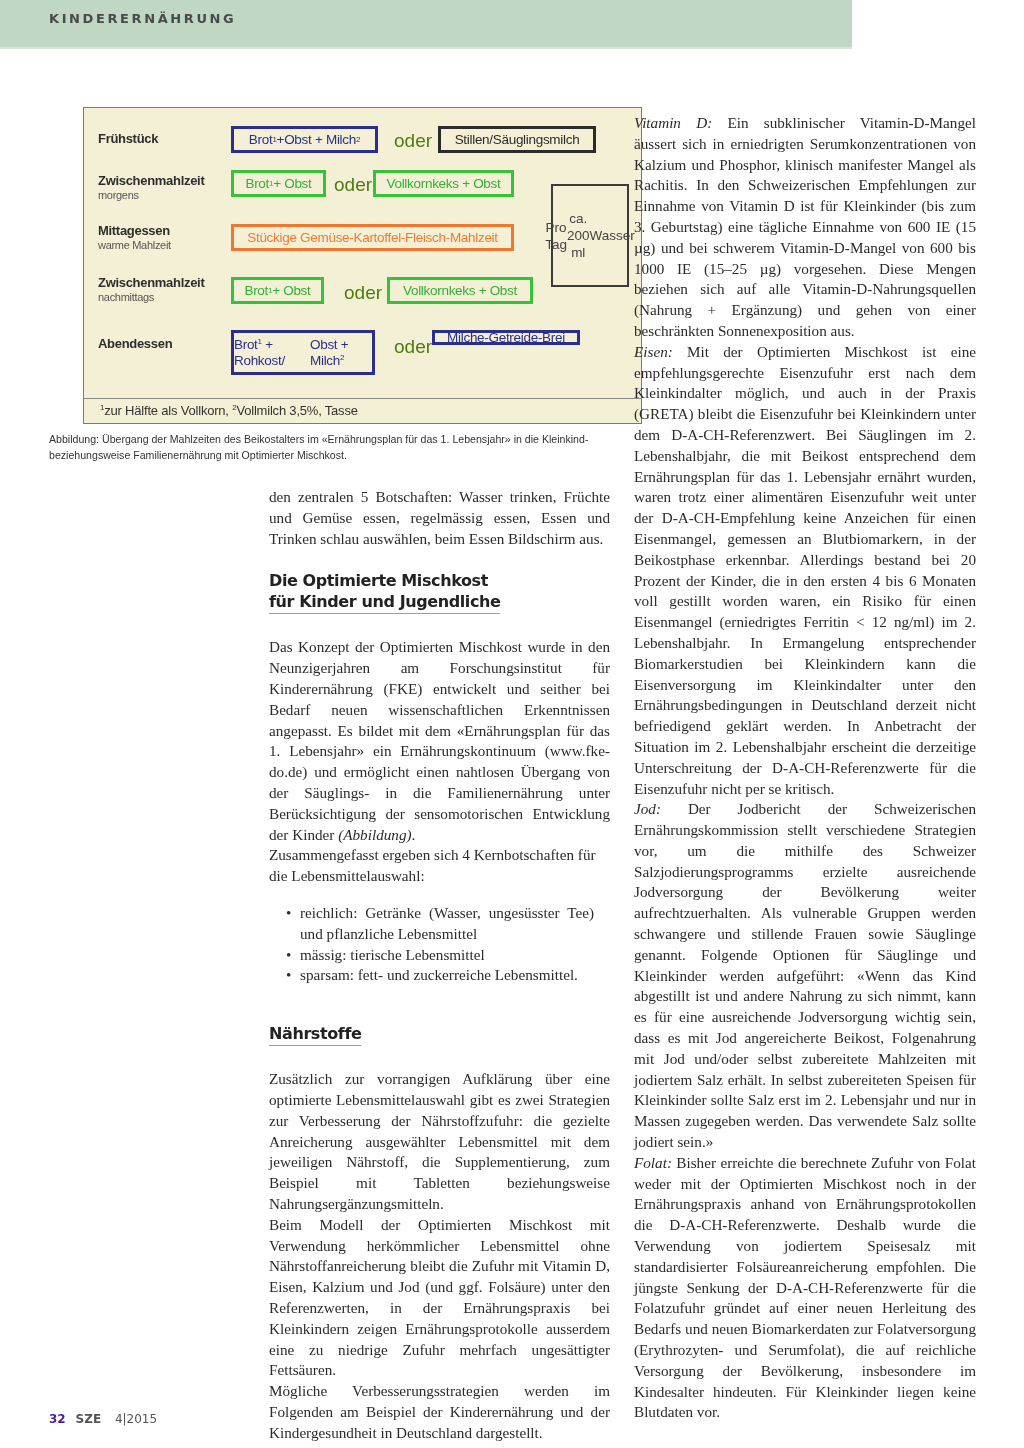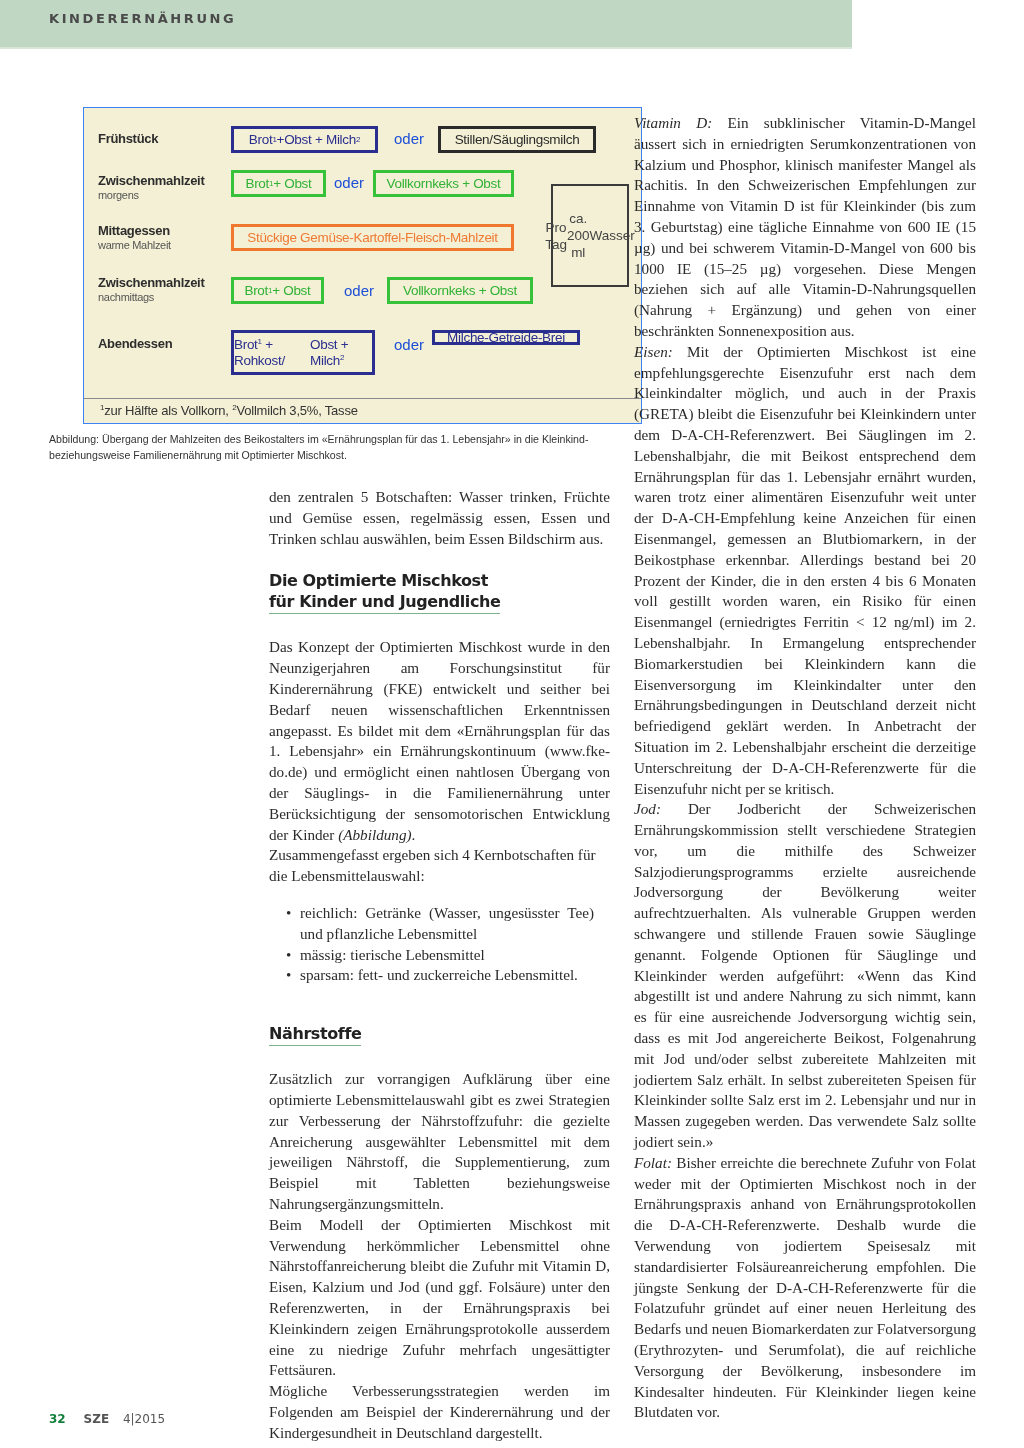--- a/index.html
+++ b/index.html
@@ -32,21 +32,21 @@
   .meal-sub { display: block; font-weight: normal; font-size: 11px; color: #555; }
   .box {
     position: absolute; box-sizing: border-box; border: 3px solid;
     font-size: 13.5px; display: flex; align-items: center; justify-content: center;
     line-height: 16px; letter-spacing: -0.3px; background: transparent;
   }
   .box.blue { border-color: #2a2f8f; color: #2a2f8f; }
   .box.green { border-color: #36c23a; color: #2fb235; }
   .box.orange { border-color: #f0772e; color: #ef7a34; }
   .box.black { border-color: #2b2b2b; color: #2b2b2b; }
-  .oder { position: absolute; font-size: 15px; color: #1d4ed8; }
+  .oder { position: absolute; font-size: 19px; color: #4d7c0f; }
   .water-box {
     position: absolute; left: 467px; top: 76px; width: 78px; height: 103px;
     border: 2px solid #3b3b3b; box-sizing: border-box;
     display: flex; flex-direction: row; align-items: center; justify-content: center;
     font-size: 13.5px; color: #444; line-height: 17px; text-align: center;
   }
   .fig-rule { position: absolute; left: 0; right: 0; top: 290px; border-top: 1px solid #8a8a8a; }
   .footnote { position: absolute; left: 16px; top: 295px; font-size: 13px; color: #333; letter-spacing: -0.2px; }
   sup { font-size: 8px; line-height: 0; vertical-align: 5px; }
 
@@ -71,21 +71,21 @@
   }
   .col ul { margin: 16px; padding: 0; list-style: none; }
   .col li { position: relative; padding-left: 15px; }
   .col li::before { content: "•"; position: absolute; left: 1px; top: 0; }
   em { font-style: italic; }
 
   .footer {
     position: absolute; left: 49px; top: 1412px;
     font-family: "DejaVu Sans", sans-serif; font-size: 12px; color: #555;
   }
-  .footer .page-num { font-weight: bold; color: #15803d; margin-right: 14px; }
+  .footer .page-num { font-weight: bold; color: #4c1d95; margin-right: 6px; }
   .footer .journal { font-weight: bold; margin-right: 10px; }
 </style>
 </head>
 <body>
 
 <div class="header-band">
   <span class="section-label">KINDERERNÄHRUNG</span>
 </div>
 
 <div class="figure">

